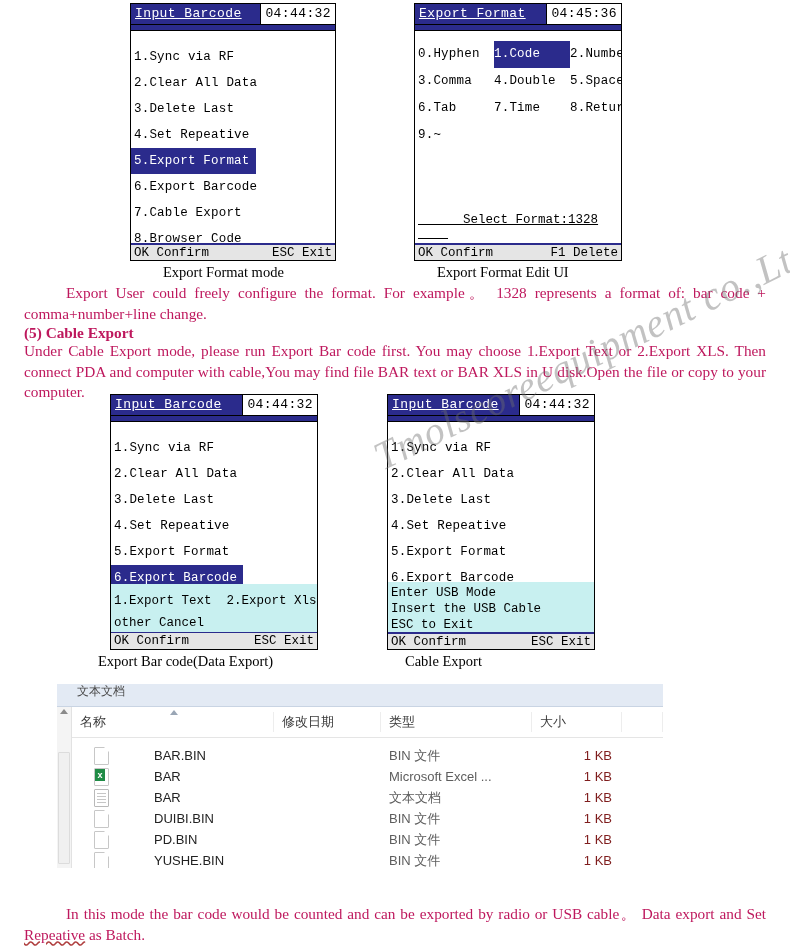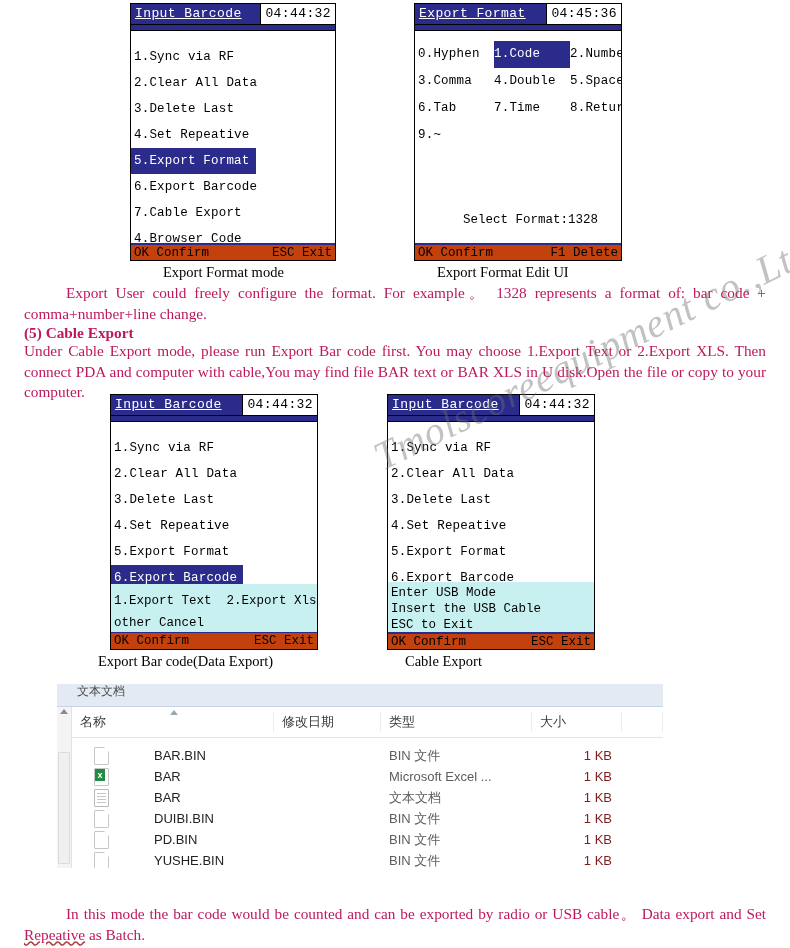--- a/index.html
+++ b/index.html
@@ -82,40 +82,40 @@
     left:0;right:0;bottom:0;
     height:17px;
     line-height:17px;
     font-size:12.5px;
     border-top:2px solid #2b2b8c;
     display:flex;
     justify-content:space-between;
     padding:0 3px;
     box-sizing:border-box;
     white-space:pre;
-    background:#c2410c;
+    background:#e5e5e5;
   }
   .cyan{
     background:#c8f0f0;
   }
   .cyan-row{
     height:22px;line-height:22px;padding-left:3px;white-space:pre;font-size:12.5px;
   }
   .cyan-row.tight{height:16px;line-height:16px;}
 
   
   .fmt-grid{ padding-top:10px; }
   .fmt-row{
     height:27px;line-height:27px;white-space:pre;font-size:12.5px;padding-left:3px;
     display:flex;
   }
   .fmt-cell{ flex:0 0 76px; white-space:pre;}
   .fmt-cell.hl{ background:#2b2b8c;color:#fff; }
   .fmt-select{
-    position:absolute;left:3px;bottom:19px;font-size:12.5px;white-space:pre;
+    position:absolute;left:3px;bottom:19px;font-size:12.5px;white-space:pre;text-decoration:underline;
   }
 
   
   .caption{
     position:absolute;
     font-family:"Liberation Serif", serif;
     font-size:14.5px;
     color:#000;
     white-space:pre;
   }
@@ -277,21 +277,21 @@
     </div>
     <div class="pda-bar"></div>
     <div class="pda-body" style="padding-top:13px;">
       <div class="menu-row-wrap"><span class="menu-row">1.Sync via RF</span></div>
       <div class="menu-row-wrap"><span class="menu-row">2.Clear All Data</span></div>
       <div class="menu-row-wrap"><span class="menu-row">3.Delete Last</span></div>
       <div class="menu-row-wrap"><span class="menu-row">4.Set Repeative</span></div>
       <div class="menu-row-wrap"><span class="menu-row sel">5.Export Format</span></div>
       <div class="menu-row-wrap"><span class="menu-row">6.Export Barcode</span></div>
       <div class="menu-row-wrap"><span class="menu-row">7.Cable Export</span></div>
-      <div class="menu-row-wrap"><span class="menu-row">4.Browser Code</span></div>
+      <div class="menu-row-wrap"><span class="menu-row">8.Browser Code</span></div>
     </div>
     <div class="pda-footer">
       <span>OK Confirm</span>
       <span>ESC Exit</span>
     </div>
   </div>
 
   <div class="pda" style="left:414px;top:3px;width:208px;height:258px;">
     <div class="pda-title">
       <div class="t-left">Export Format</div>

